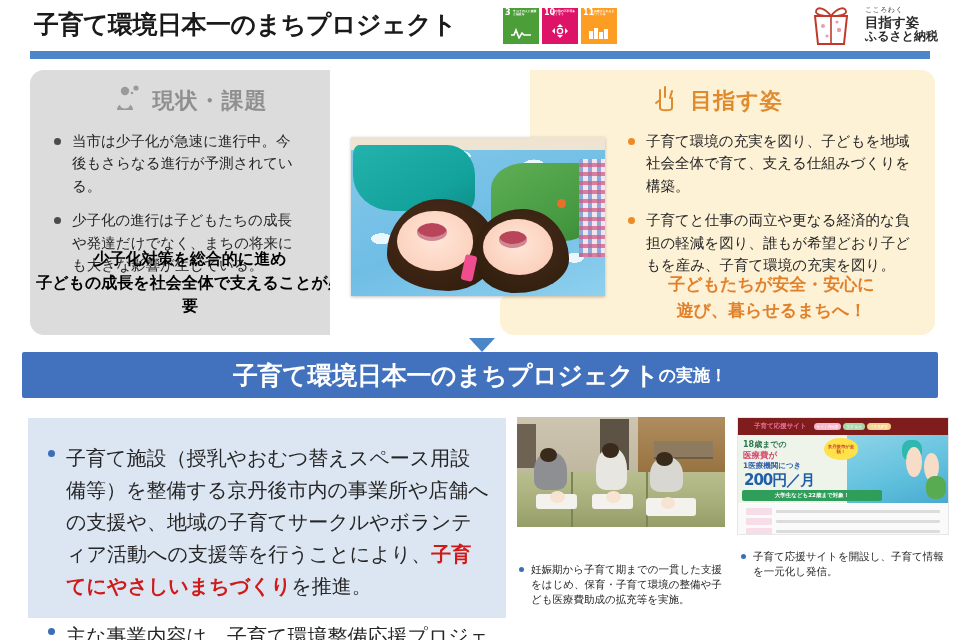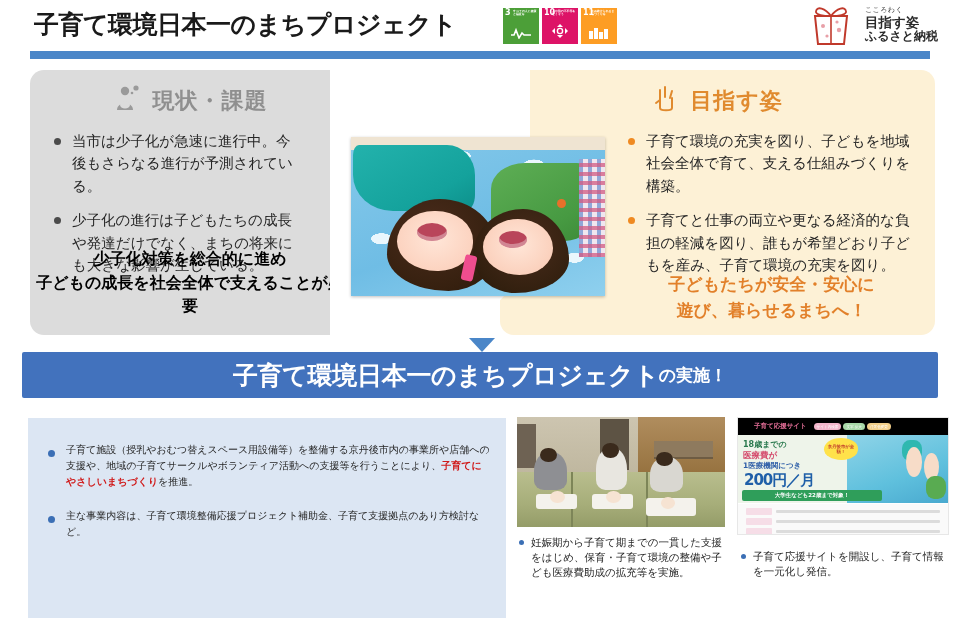--- a/index.html
+++ b/index.html
@@ -176,21 +176,21 @@
   }
   .banner .big { font-size: 25px; font-weight: bold; color: #fff; letter-spacing: -0.3px; }
   .banner .small { font-size: 17px; font-weight: bold; color: #fff; }
 
   
   .panel-blue {
     position: absolute; left: 28px; top: 418px; width: 478px; height: 200px;
     background: #dce6f3;
   }
   .panel-blue ul.bullets { margin: 24px 16px 0 14px; }
-  .panel-blue ul.bullets li { font-size: 10px; line-height: 1.6; margin-bottom: 18px; }
+  .panel-blue ul.bullets li { font-size: 20px; line-height: 1.6; margin-bottom: 18px; }
   .panel-blue ul.bullets li::before { background: #3b6fb5; }
   .em-red { color: #d01a1a; font-weight: bold; }
 
   
   .photo-class {
     position: absolute; left: 517px; top: 417px; width: 208px; height: 110px;
     overflow: hidden; background: #c9c3ae;
   }
   .pc-wall { position: absolute; left: 0; top: 0; width: 100%; height: 52%; background: linear-gradient(180deg, #cdc5b0 0%, #bfb79f 100%); }
   .pc-wood { position: absolute; left: 58%; top: 0; width: 42%; height: 52%; background: linear-gradient(180deg,#b08d5e,#96723f); }
@@ -215,21 +215,21 @@
   .pc-baby { position: absolute; background: #f6e3d2; border-radius: 50%; }
   .pc-b1 { left: 16%; bottom: 22%; width: 7%; height: 11%; }
   .pc-b2 { left: 43%; bottom: 22%; width: 7%; height: 11%; }
   .pc-b3 { left: 69%; bottom: 16%; width: 7%; height: 11%; }
 
   
   .photo-site {
     position: absolute; left: 737px; top: 417px; width: 212px; height: 118px;
     overflow: hidden; background: #ffffff; border: 1px solid #e7e7e7;
   }
-  .ps-top { position: absolute; left: 0; top: 0; width: 100%; height: 17px; background: #000000; display: flex; align-items: center; gap: 3px; padding-left: 16px; }
+  .ps-top { position: absolute; left: 0; top: 0; width: 100%; height: 17px; background: #7f1d1d; display: flex; align-items: center; gap: 3px; padding-left: 16px; }
   .ps-logo { font-size: 6.5px; font-weight: bold; color: #e8709a; white-space: nowrap; }
   .ps-nav { display: flex; gap: 2px; margin-left: 4px; }
   .ps-pill { font-size: 3.6px; color: #fff; padding: 1.5px 3px; border-radius: 6px; white-space: nowrap; }
   .ps-p1 { background: #f3b6cb; }
   .ps-p2 { background: #a8d8a8; }
   .ps-p3 { background: #f2cf8a; }
   .ps-hero { position: absolute; left: 0; top: 17px; width: 100%; height: 68px; background: linear-gradient(90deg, #eef4ea 0 52%, #bfe4f2 52% 100%); }
   .ps-heroimg { position: absolute; left: 52%; top: 0; width: 48%; height: 100%; background: linear-gradient(160deg,#8fd4e8 0%, #5fc0dd 60%, #49a9cf 100%); }
   .ps-kid1 { position: absolute; left: 58%; top: 18%; width: 16%; height: 44%; background: #f7dcc8; border-radius: 50%; }
   .ps-kid2 { position: absolute; left: 76%; top: 26%; width: 15%; height: 42%; background: #f7dcc8; border-radius: 50%; }
@@ -257,21 +257,21 @@
   .ps-line { flex: 1; height: 3px; background: #dcdcdc; border-radius: 1px; }
 
   
   .cap-block { position: absolute; font-size: 10.5px; line-height: 1.45; color: #1f1f1f; }
   .cap-block ul { list-style: none; }
   .cap-block li { position: relative; padding-left: 12px; }
   .cap-block li::before {
     content: ""; position: absolute; left: 0; top: 5px;
     width: 5px; height: 5px; border-radius: 50%; background: #3b6fb5;
   }
-  .cap-mid { left: 519px; top: 535px; width: 205px; }
+  .cap-mid { left: 519px; top: 562px; width: 205px; }
   .cap-right { left: 741px; top: 549px; width: 208px; }
 
   .edge-fade { position: absolute; right: 0; top: 0; width: 10px; height: 640px; background: #fff; }
 </style>
 </head>
 <body>
 
 <div class="slide">
 
   <div class="header">

